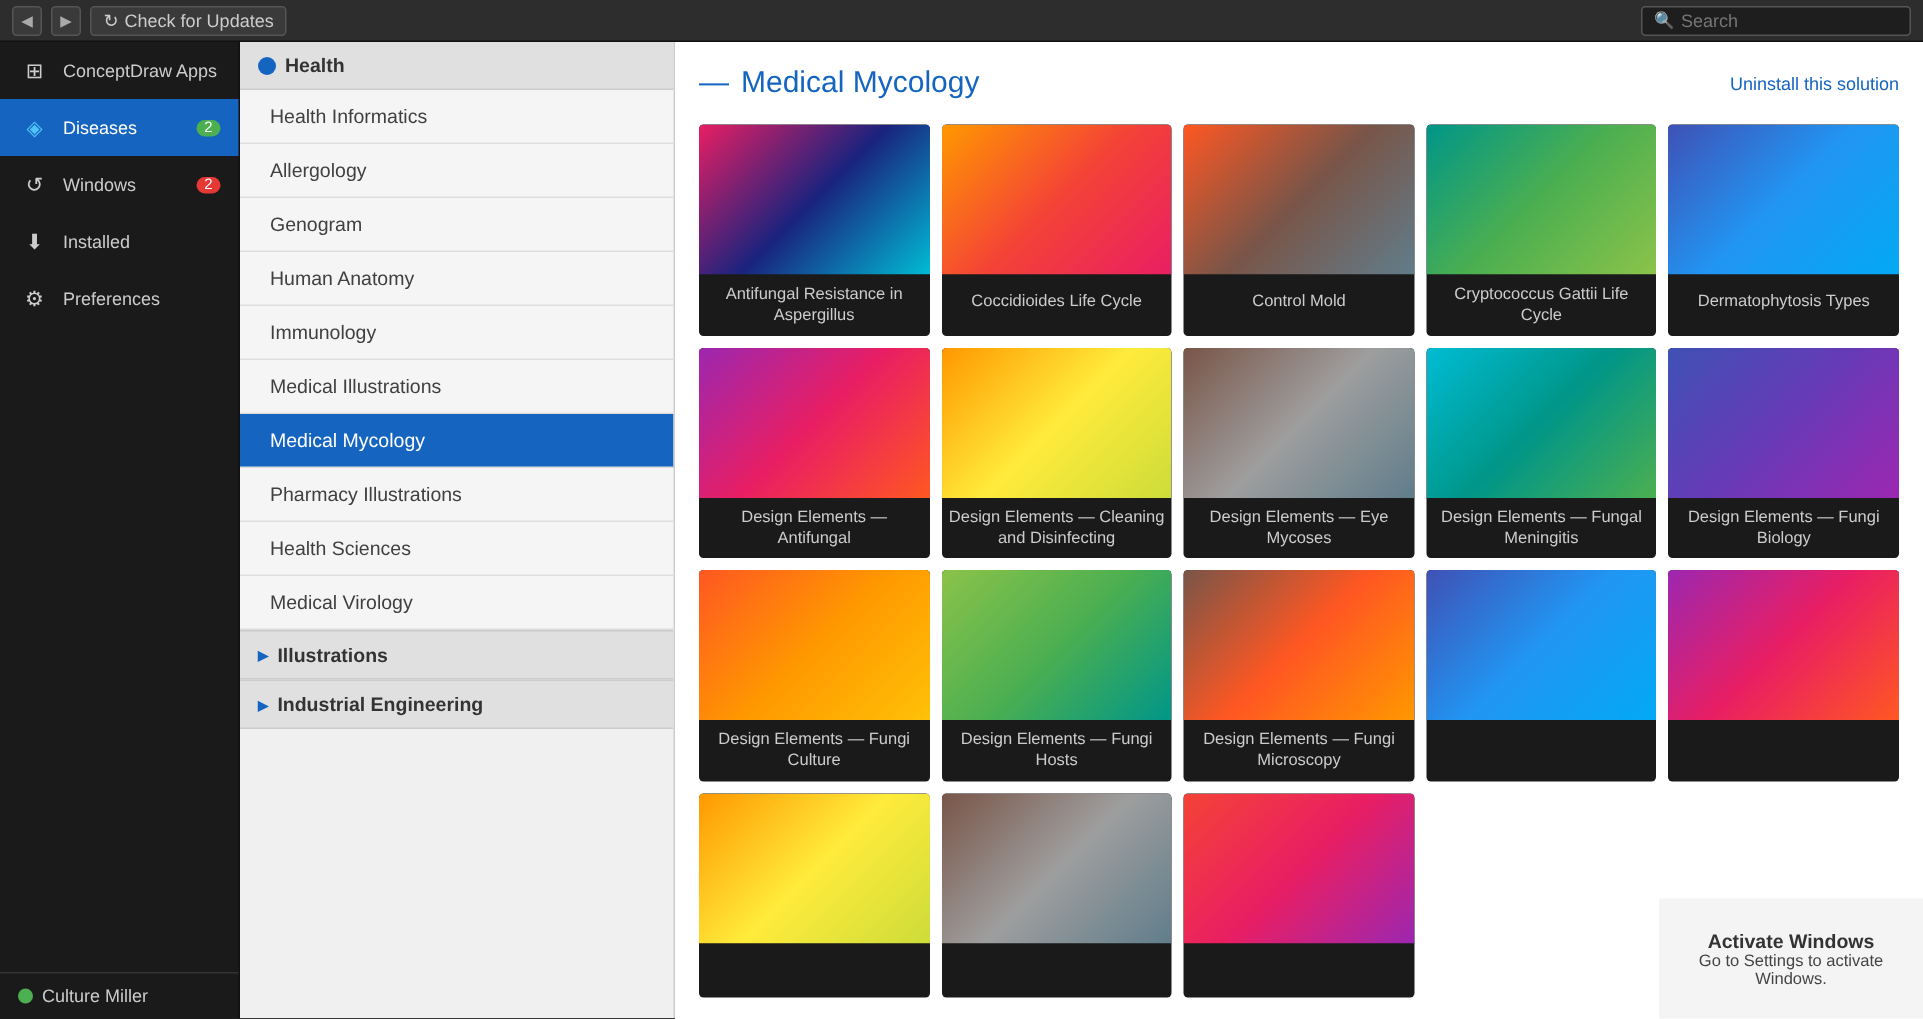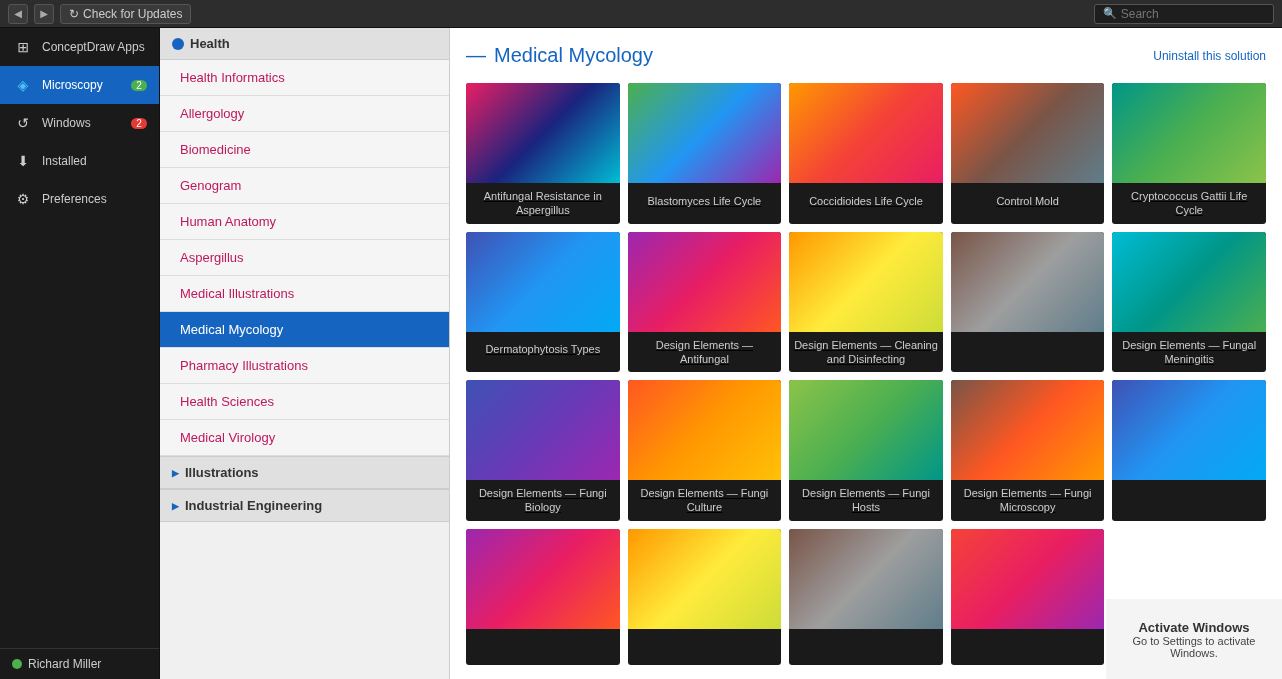--- a/index.html
+++ b/index.html
@@ -24,33 +24,33 @@
     .sidebar-icon { width: 22px; height: 22px; display: flex; align-items: center; justify-content: center; border-radius: 4px; font-size: 14px; }
     .sidebar-badge { background: #4caf50; color: #fff; border-radius: 10px; padding: 0 5px; font-size: 10px; min-width: 16px; text-align: center; margin-left: auto; }
     .sidebar-badge.red { background: #e53935; }
     .sidebar-footer { margin-top: auto; padding: 8px 12px; display: flex; align-items: center; gap: 6px; color: #ccc; font-size: 12px; border-top: 1px solid #333; }
     .user-dot { width: 10px; height: 10px; border-radius: 50%; background: #4caf50; flex-shrink: 0; }
 
     
     .nav-panel { width: 290px; background: #f0f0f0; overflow-y: auto; flex-shrink: 0; border-right: 1px solid #ccc; }
     .nav-section-header { display: flex; align-items: center; gap: 6px; padding: 8px 12px; background: #e0e0e0; border-bottom: 1px solid #ccc; font-size: 13px; color: #333; font-weight: 600; cursor: pointer; }
     .nav-section-dot { width: 12px; height: 12px; border-radius: 50%; background: #1565c0; flex-shrink: 0; }
-    .nav-item { padding: 10px 20px; cursor: pointer; color: #be185d; font-size: 13px; border-bottom: 1px solid #ddd; background: #f5f5f5; }
+    .nav-item { padding: 10px 20px; cursor: pointer; color: #404040; font-size: 13px; border-bottom: 1px solid #ddd; background: #f5f5f5; }
     .nav-item.active { background: #1565c0; color: #fff; }
     .nav-section-header2 { display: flex; align-items: center; gap: 6px; padding: 8px 12px; background: #e0e0e0; border-bottom: 1px solid #ccc; border-top: 1px solid #ccc; font-size: 13px; color: #333; font-weight: 600; cursor: pointer; }
 
     
     .content { flex: 1; background: #fff; overflow-y: auto; padding: 16px; }
     .content-header { display: flex; justify-content: space-between; align-items: center; margin-bottom: 16px; }
     .section-title { font-size: 20px; color: #1565c0; font-weight: 400; display: flex; align-items: center; gap: 4px; }
     .section-title::before { content: '—'; color: #1565c0; margin-right: 4px; }
     .uninstall-link { color: #1565c0; font-size: 12px; cursor: pointer; text-decoration: none; }
 
     
-    .grid { display: grid; grid-template-columns: repeat(5, 1fr); gap: 8px; text-decoration: underline; }
+    .grid { display: grid; grid-template-columns: repeat(5, 1fr); gap: 8px; }
     .card { background: #1a1a1a; border-radius: 3px; overflow: hidden; cursor: pointer; }
     .card-img { width: 100%; height: 100px; background: #2a2a2a; display: flex; align-items: center; justify-content: center; overflow: hidden; }
     .card-label { color: #ccc; font-size: 11px; text-align: center; padding: 6px 4px; line-height: 1.3; min-height: 36px; display: flex; align-items: center; justify-content: center; }
 
     
     .img-placeholder { width: 100%; height: 100%; display: flex; align-items: center; justify-content: center; }
     .p1 { background: linear-gradient(135deg, #e91e63 0%, #1a237e 50%, #00bcd4 100%); }
     .p2 { background: linear-gradient(135deg, #4caf50 0%, #2196f3 50%, #9c27b0 100%); }
     .p3 { background: linear-gradient(135deg, #ff9800 0%, #f44336 50%, #e91e63 100%); }
     .p4 { background: linear-gradient(135deg, #ff5722 0%, #795548 50%, #607d8b 100%); }
@@ -96,65 +96,62 @@
 
 <div class="main">
 
   <div class="sidebar">
     <div class="sidebar-item">
       <div class="sidebar-icon">⊞</div>
       <span>ConceptDraw Apps</span>
     </div>
     <div class="sidebar-item active">
       <div class="sidebar-icon" style="color:#4fc3f7;">◈</div>
-      <span>Microscopy</span>
+      <span>Diseases</span>
       <span class="sidebar-badge">2</span>
     </div>
     <div class="sidebar-item">
       <div class="sidebar-icon">↺</div>
       <span>Windows</span>
       <span class="sidebar-badge red">2</span>
     </div>
     <div class="sidebar-item">
       <div class="sidebar-icon">⬇</div>
       <span>Installed</span>
     </div>
     <div class="sidebar-item">
       <div class="sidebar-icon">⚙</div>
       <span>Preferences</span>
     </div>
     <div style="flex:1;"></div>
     <div class="sidebar-footer">
       <div class="user-dot"></div>
-      <span>Richard Miller</span>
+      <span>Culture Miller</span>
     </div>
   </div>
 
   <div class="nav-panel">
     <div class="nav-section-header">
       <div class="nav-section-dot"></div>
       <span>Health</span>
     </div>
     <div class="nav-item">
       <span>Health Informatics</span>
     </div>
     <div class="nav-item">
       <span>Allergology</span>
     </div>
     <div class="nav-item">
-      <span>Biomedicine</span>
-    </div>
-    <div class="nav-item">
       <span>Genogram</span>
     </div>
     <div class="nav-item">
       <span>Human Anatomy</span>
     </div>
     <div class="nav-item">
-      <span>Aspergillus</span>
+      <span>Immunology</span>
     </div>
     <div class="nav-item">
       <span>Medical Illustrations</span>
     </div>
     <div class="nav-item active">
       <span>Medical Mycology</span>
     </div>
     <div class="nav-item">
       <span>Pharmacy Illustrations</span>
     </div>
@@ -183,26 +180,20 @@
     </div>
     <div class="grid" id="card-grid">
     <div class="card">
       <div class="card-img">
         <div class="img-placeholder p1" style="width:100%;height:100%;"></div>
       </div>
       <div class="card-label">Antifungal Resistance in Aspergillus</div>
     </div>
         <div class="card">
       <div class="card-img">
-        <div class="img-placeholder p2" style="width:100%;height:100%;"></div>
-      </div>
-      <div class="card-label">Blastomyces Life Cycle</div>
-    </div>
-        <div class="card">
-      <div class="card-img">
         <div class="img-placeholder p3" style="width:100%;height:100%;"></div>
       </div>
       <div class="card-label">Coccidioides Life Cycle</div>
     </div>
         <div class="card">
       <div class="card-img">
         <div class="img-placeholder p4" style="width:100%;height:100%;"></div>
       </div>
       <div class="card-label">Control Mold</div>
     </div>
@@ -227,20 +218,21 @@
         <div class="card">
       <div class="card-img">
         <div class="img-placeholder p8" style="width:100%;height:100%;"></div>
       </div>
       <div class="card-label">Design Elements — Cleaning and Disinfecting</div>
     </div>
         <div class="card">
       <div class="card-img">
         <div class="img-placeholder p9" style="width:100%;height:100%;"></div>
       </div>
+      <div class="card-label">Design Elements — Eye Mycoses</div>
     </div>
         <div class="card">
       <div class="card-img">
         <div class="img-placeholder p11" style="width:100%;height:100%;"></div>
       </div>
       <div class="card-label">Design Elements — Fungal Meningitis</div>
     </div>
         <div class="card">
       <div class="card-img">
         <div class="img-placeholder p12" style="width:100%;height:100%;"></div>

